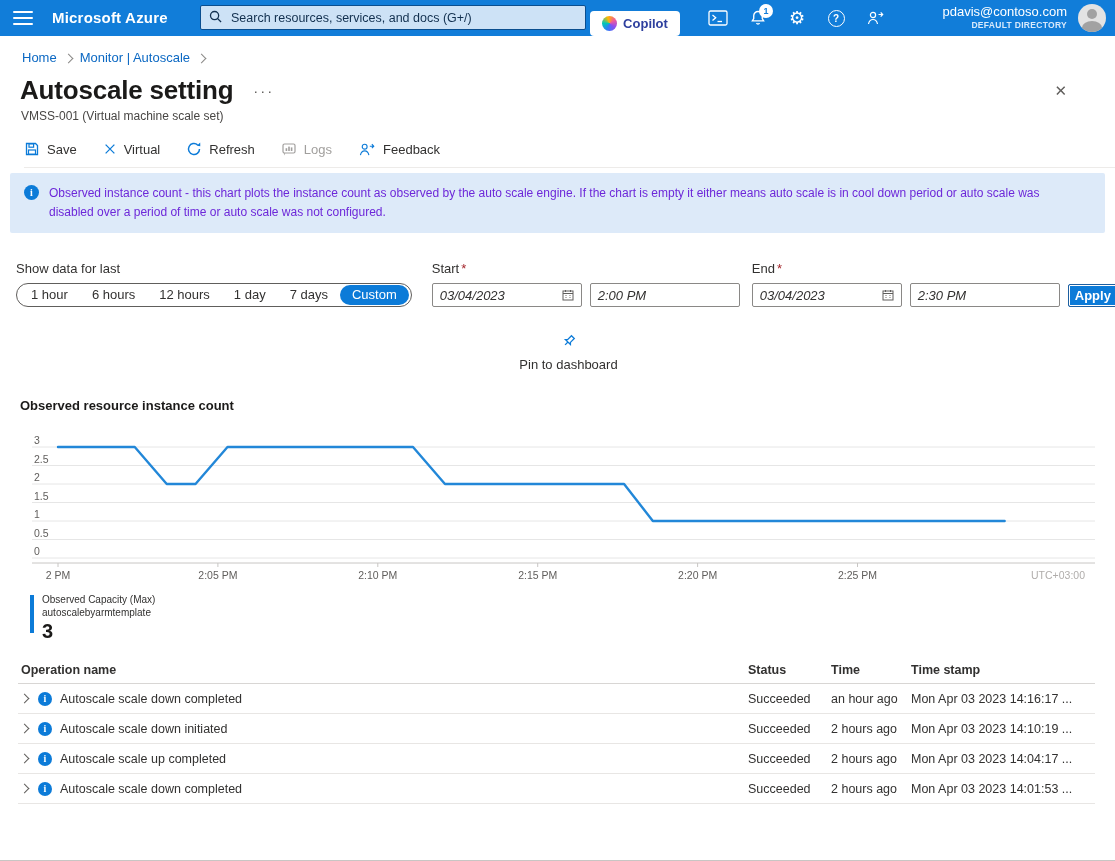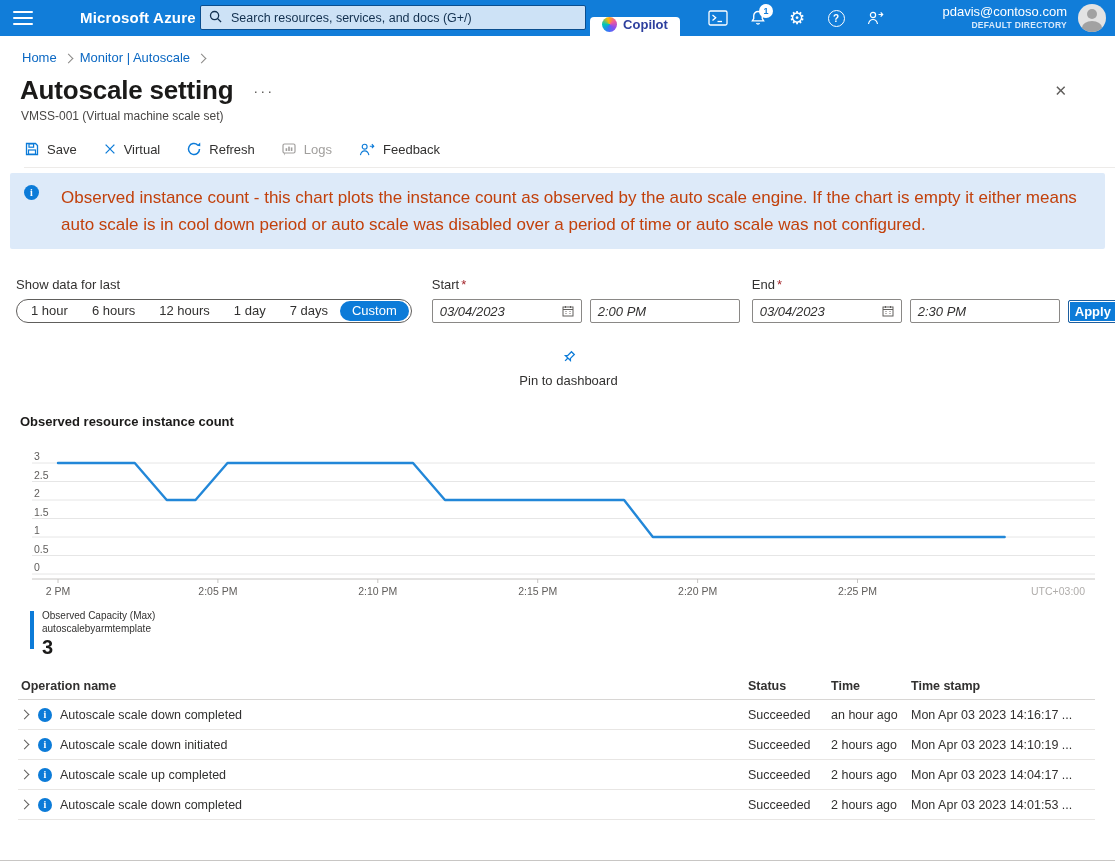--- a/index.html
+++ b/index.html
@@ -2,25 +2,25 @@
 <html><head>
 <meta charset="utf-8">
 <style>
   html,body{margin:0;padding:0;background:#fff;}
   .page{position:relative;width:1115px;height:861px;background:#fff;overflow:hidden;
         font-family:"Liberation Sans",sans-serif;color:#323130;border-bottom:1px solid #c8c6c4;box-sizing:border-box;}
   
   .topbar{position:relative;height:36px;background:#117dd9;color:#fff;}
   .hamburger{position:absolute;left:13px;top:11px;width:20px;height:14px;display:flex;flex-direction:column;justify-content:space-between;cursor:pointer;}
   .hamburger span{display:block;height:2px;background:#fff;border-radius:1px;}
-  .brand{position:absolute;left:80px;top:9px;font-size:15px;font-weight:700;letter-spacing:.2px;}
+  .brand{position:absolute;left:52px;top:9px;font-size:15px;font-weight:700;letter-spacing:.2px;}
   .searchbox{position:absolute;left:200px;top:5px;width:386px;height:25px;background:#cde2f6;border:1px solid #0a4e8f;border-radius:2px;display:flex;align-items:center;box-sizing:border-box;padding:0 8px;gap:7px;}
   .searchbox input{flex:1;border:none;background:transparent;outline:none;font-size:12.5px;color:#12304f;font-family:"Liberation Sans",sans-serif;}
   .searchbox input::placeholder{color:#12304f;opacity:1;}
-  .copilot{position:absolute;left:590px;top:17px;height:25px;width:90px;background:#fff;border-radius:4px;display:flex;justify-content:center;gap:6px;cursor:pointer;box-sizing:border-box;}
+  .copilot{position:absolute;left:590px;top:11px;height:25px;width:90px;background:#fff;border-radius:4px;display:flex;align-items:center;justify-content:center;gap:6px;cursor:pointer;box-sizing:border-box;}
   .copilot .logo{width:15px;height:15px;border-radius:50%;background:conic-gradient(from 200deg,#2f7cf6,#00c7b7,#ffb900,#f05a9b,#8a4df1,#2f7cf6);}
   .copilot .lbl{font-size:13px;font-weight:700;color:#2d3f9e;}
   .tb-ic{position:absolute;top:0;height:36px;width:36px;display:flex;align-items:center;justify-content:center;cursor:pointer;}
   .gear-glyph{font-size:18px;color:#fff;line-height:1;}
   .help-circle{width:17px;height:17px;border:1.5px solid #fff;border-radius:50%;display:flex;align-items:center;justify-content:center;font-size:10px;font-weight:700;color:#fff;box-sizing:border-box;}
   .badge{position:absolute;top:4px;right:3px;min-width:14px;height:14px;border-radius:7px;background:#fff;color:#117dd9;font-size:9px;font-weight:700;display:flex;align-items:center;justify-content:center;}
   .userblock{position:absolute;right:48px;top:4px;text-align:right;line-height:1.25;}
   .user-mail{font-size:13px;}
   .user-dir{font-size:8.5px;font-weight:700;color:#d7e9fb;letter-spacing:.3px;}
   .avatar{position:absolute;right:9px;top:4px;width:28px;height:28px;border-radius:50%;background:#e3e3e3;overflow:hidden;cursor:pointer;}
@@ -41,21 +41,21 @@
   .tool-btn.disabled{color:#a19f9d;cursor:default;}
   
   .tabbar{display:flex;align-items:flex-end;gap:30px;margin:8px 0 0 10px;height:34px;}
   .tab{position:relative;font-size:14px;color:#323130;padding:4px 1px 8px;cursor:pointer;white-space:nowrap;}
   .tab.active{font-weight:700;border-bottom:3px solid #0c7bd8;padding-bottom:5px;}
   .tab.highlighted::after{content:'';position:absolute;left:-10px;right:-10px;top:-3px;bottom:3px;border:3px solid #ee3b33;pointer-events:none;}
   
   .banner{margin:5px 10px 0 10px;background:#ddeaf9;border-radius:2px;display:flex;gap:10px;padding:11px 20px 11px 14px;box-sizing:border-box;}
   .ico-info{flex:none;width:15px;height:15px;border-radius:50%;background:#0c7bd8;color:#fff;font-size:10px;font-weight:700;display:inline-flex;align-items:center;justify-content:center;font-family:"Liberation Serif",serif;}
   .banner .ico-info{margin-top:1px;}
-  .banner-text{font-size:17px;line-height:1.6;color:#c2410c;max-width:1030px;margin-left:12px;}
+  .banner-text{font-size:12px;line-height:1.6;color:#6d28d9;max-width:1030px;}
   
   .filters{display:flex;margin:28px 0 12px 16px;align-items:flex-end;}
   .f-label{font-size:13px;color:#323130;margin-bottom:7px;}
   .req{color:#a4262c;margin-left:2px;}
   .seg{display:inline-flex;align-items:center;border:1px solid #605e5c;border-radius:13px;height:24px;padding:0 2px;background:#fff;box-sizing:border-box;}
   .seg-opt{font-size:13px;color:#323130;padding:0 12px;height:20px;line-height:20px;border-radius:10px;cursor:pointer;white-space:nowrap;}
   .seg-opt.selected{background:#0c7bd8;color:#fff;}
   .fld{width:150px;height:24px;border:1px solid #8a8886;border-radius:2px;background:#fff;display:flex;align-items:center;justify-content:space-between;padding:0 7px;font-size:13px;color:#323130;box-sizing:border-box;cursor:text;font-style:italic;}
   .grp{margin-left:20px;}
   .grp .row{display:flex;gap:8px;}

